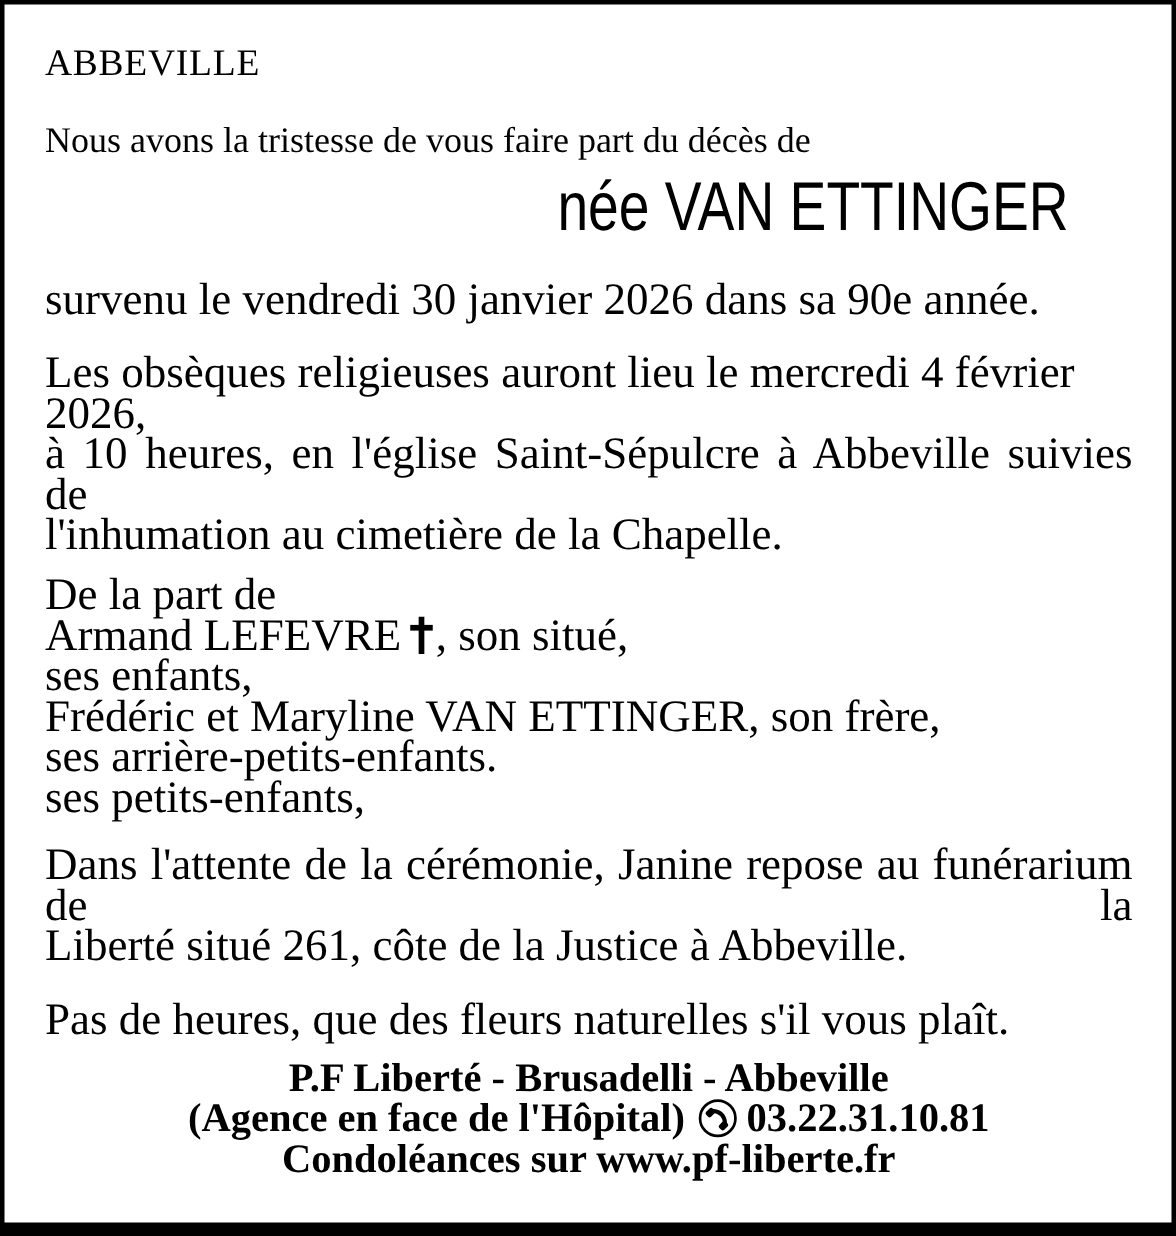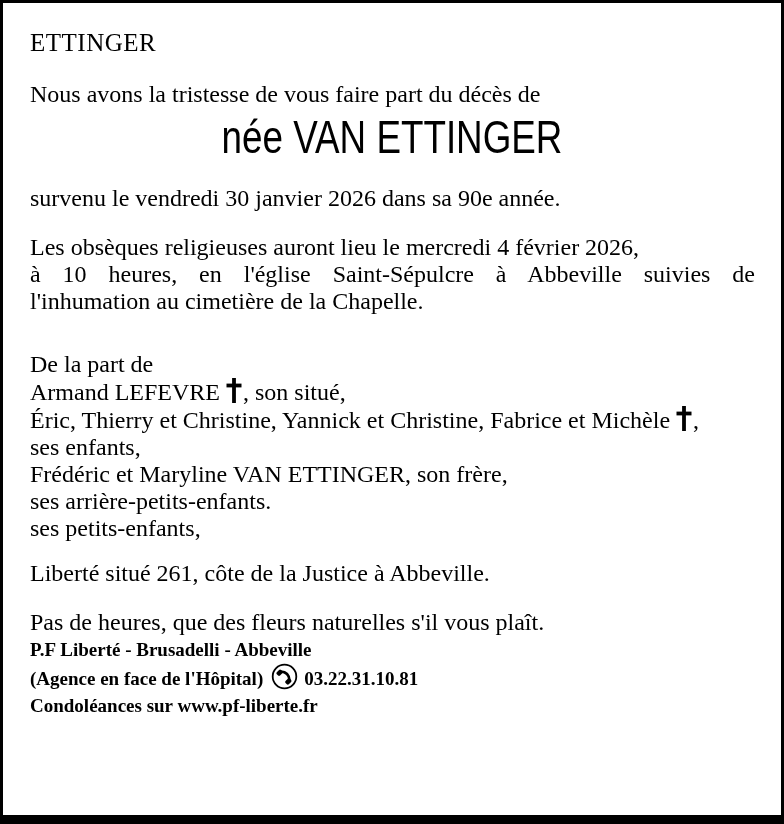--- a/index.html
+++ b/index.html
@@ -38,67 +38,68 @@
     display: inline-block;
     font-family: "Liberation Sans", sans-serif;
     font-weight: bold;
     font-size: 60px;
     letter-spacing: -1px;
     transform: scaleX(0.75);
     transform-origin: center;
   }
   .subtitle {
     margin-top: 6px;
-    text-align: center;
+    text-align: right;
     line-height: 46px;
     white-space: nowrap;
   }
   .subtitle .condensed {
     display: inline-block;
     font-family: "Liberation Sans", sans-serif;
     font-size: 46px;
     transform: scaleX(0.8);
     transform-origin: center;
   }
   .body-line {
-    font-size: 24px;
+    font-size: 30px;
     line-height: 27px;
   }
   .death-line { margin-top: 14px; }
   .paragraph { margin-top: 22px; }
-  .family-section { margin-top: 36px; }
+  .family-section { margin-top: 13px; }
   .repose-section { margin-top: 18px; }
   .flowers-line { margin-top: 22px; }
   .justify-full {
     text-align: justify;
     text-align-last: justify;
   }
   .cross-icon {
     display: inline-block;
     vertical-align: -3px;
     margin: 0 1px 0 6px;
   }
   .footer {
-    margin-top: 0;
+    margin-top: 12px;
+    text-align: center;
     font-weight: bold;
-    font-size: 19px;
+    font-size: 27px;
     line-height: 27px;
   }
   .phone-icon {
     display: inline-block;
     vertical-align: -5px;
     margin: 0 6px 0 8px;
   }
 </style>
 </head>
 <body>
 
 <div class="notice">
 
-  <div class="city">ETTINGER</div>
+  <div class="city">ABBEVILLE</div>
 
   <div class="intro">Nous avons la tristesse de vous faire part du décès de</div>
 
 
   <div class="subtitle"><span class="condensed">née VAN ETTINGER</span></div>
 
   <div class="body-line death-line">survenu le vendredi 30 janvier 2026 dans sa 90e année.</div>
 
   <div class="paragraph">
     <div class="body-line">Les obsèques religieuses auront lieu le mercredi 4 février 2026,</div>
@@ -107,32 +108,29 @@
   </div>
 
   <div class="paragraph family-section">
     <div class="body-line">De la part de</div>
 
     <div class="body-line"><span>Armand LEFEVRE</span><svg class="cross-icon" width="16" height="25" viewBox="0 0 16 25">
           <rect x="6.1" y="0" width="3.8" height="25" fill="#000"></rect>
           <rect x="0.5" y="5.6" width="15" height="3.8" fill="#000"></rect>
         </svg><span>, son situé,</span></div>
 
-    <div class="body-line"><span>Éric, Thierry et Christine, Yannick et Christine, Fabrice et Michèle</span><svg class="cross-icon" width="16" height="25" viewBox="0 0 16 25">
-          <rect x="6.1" y="0" width="3.8" height="25" fill="#000"></rect>
-          <rect x="0.5" y="5.6" width="15" height="3.8" fill="#000"></rect>
-        </svg><span>,</span></div>
 
     <div class="body-line">ses enfants,</div>
     <div class="body-line">Frédéric et Maryline VAN ETTINGER, son frère,</div>
     <div class="body-line">ses arrière-petits-enfants.</div>
     <div class="body-line">ses petits-enfants,</div>
   </div>
 
   <div class="paragraph repose-section">
+    <div class="body-line justify-full">Dans l'attente de la cérémonie, Janine repose au funérarium de la</div>
     <div class="body-line">Liberté situé 261, côte de la Justice à Abbeville.</div>
   </div>
 
   <div class="body-line flowers-line">Pas de heures, que des fleurs naturelles s'il vous plaît.</div>
 
   <div class="footer">
     <div>P.F Liberté - Brusadelli - Abbeville</div>
     <div><span>(Agence en face de l'Hôpital)</span><svg class="phone-icon" width="27" height="27" viewBox="0 0 27 27">
           <circle cx="13.5" cy="13.5" r="11.8" fill="none" stroke="#000" stroke-width="1.8"></circle>
           <g transform="rotate(45 13.5 13.5)">

